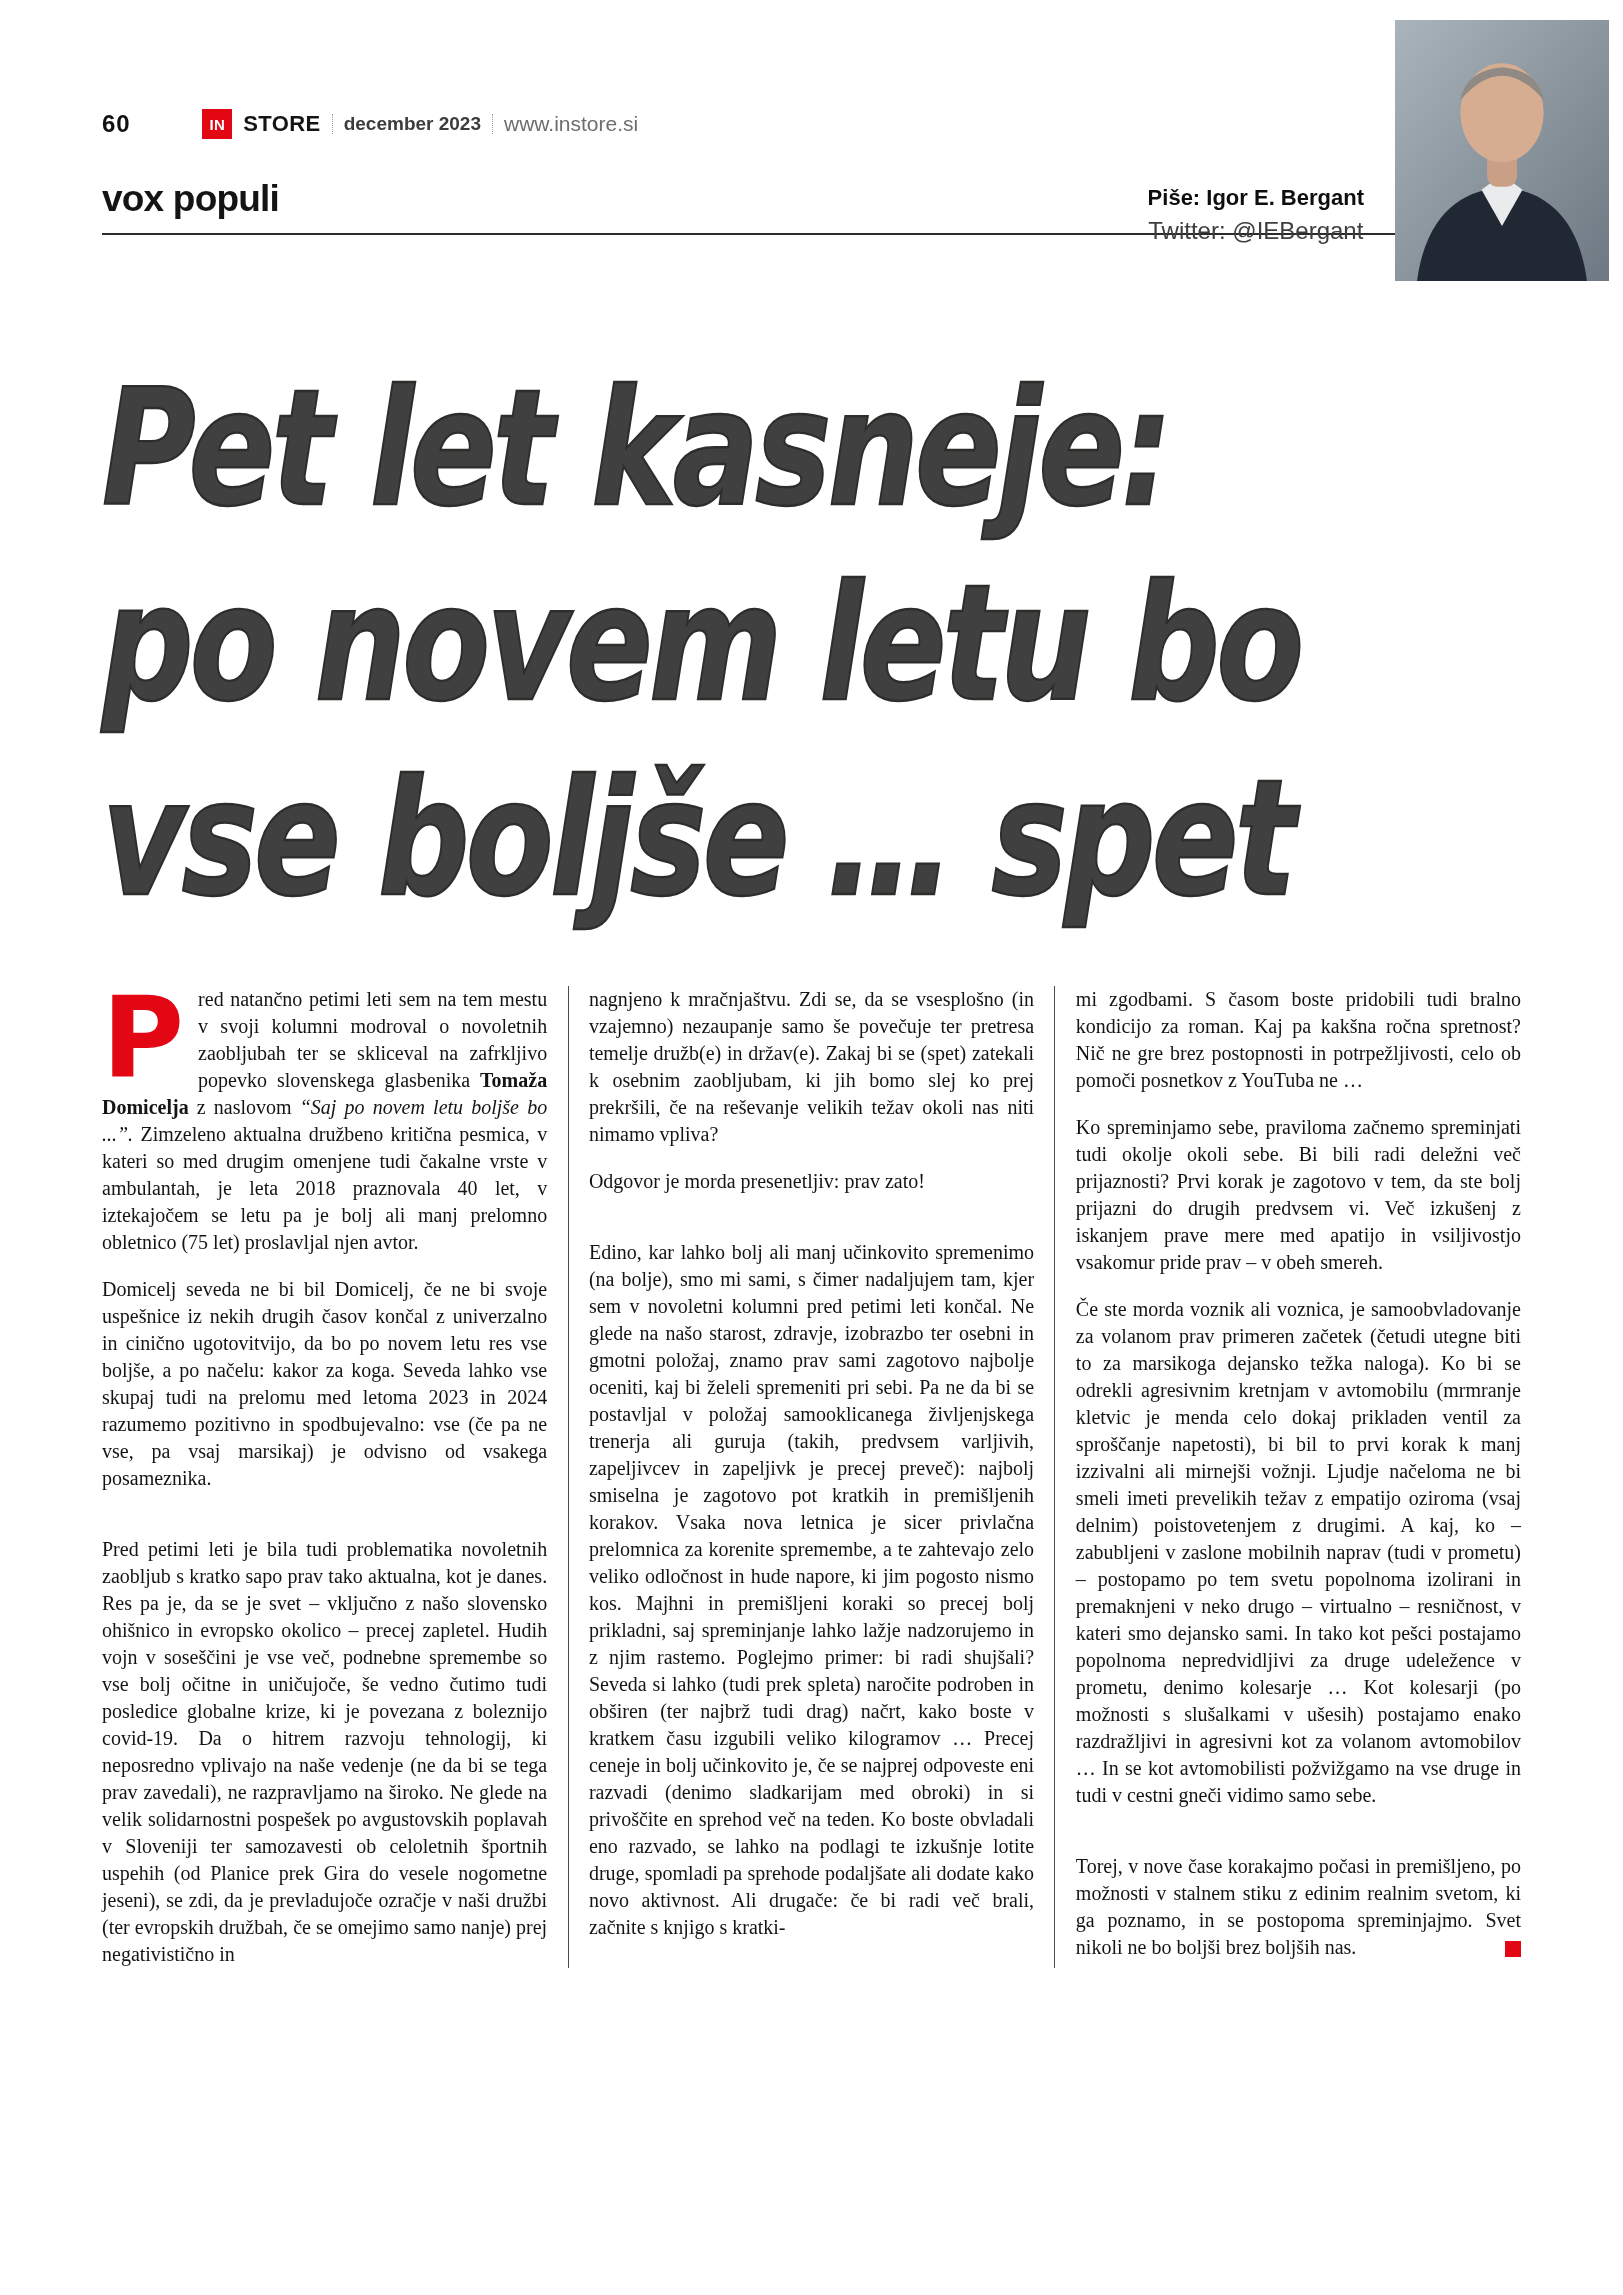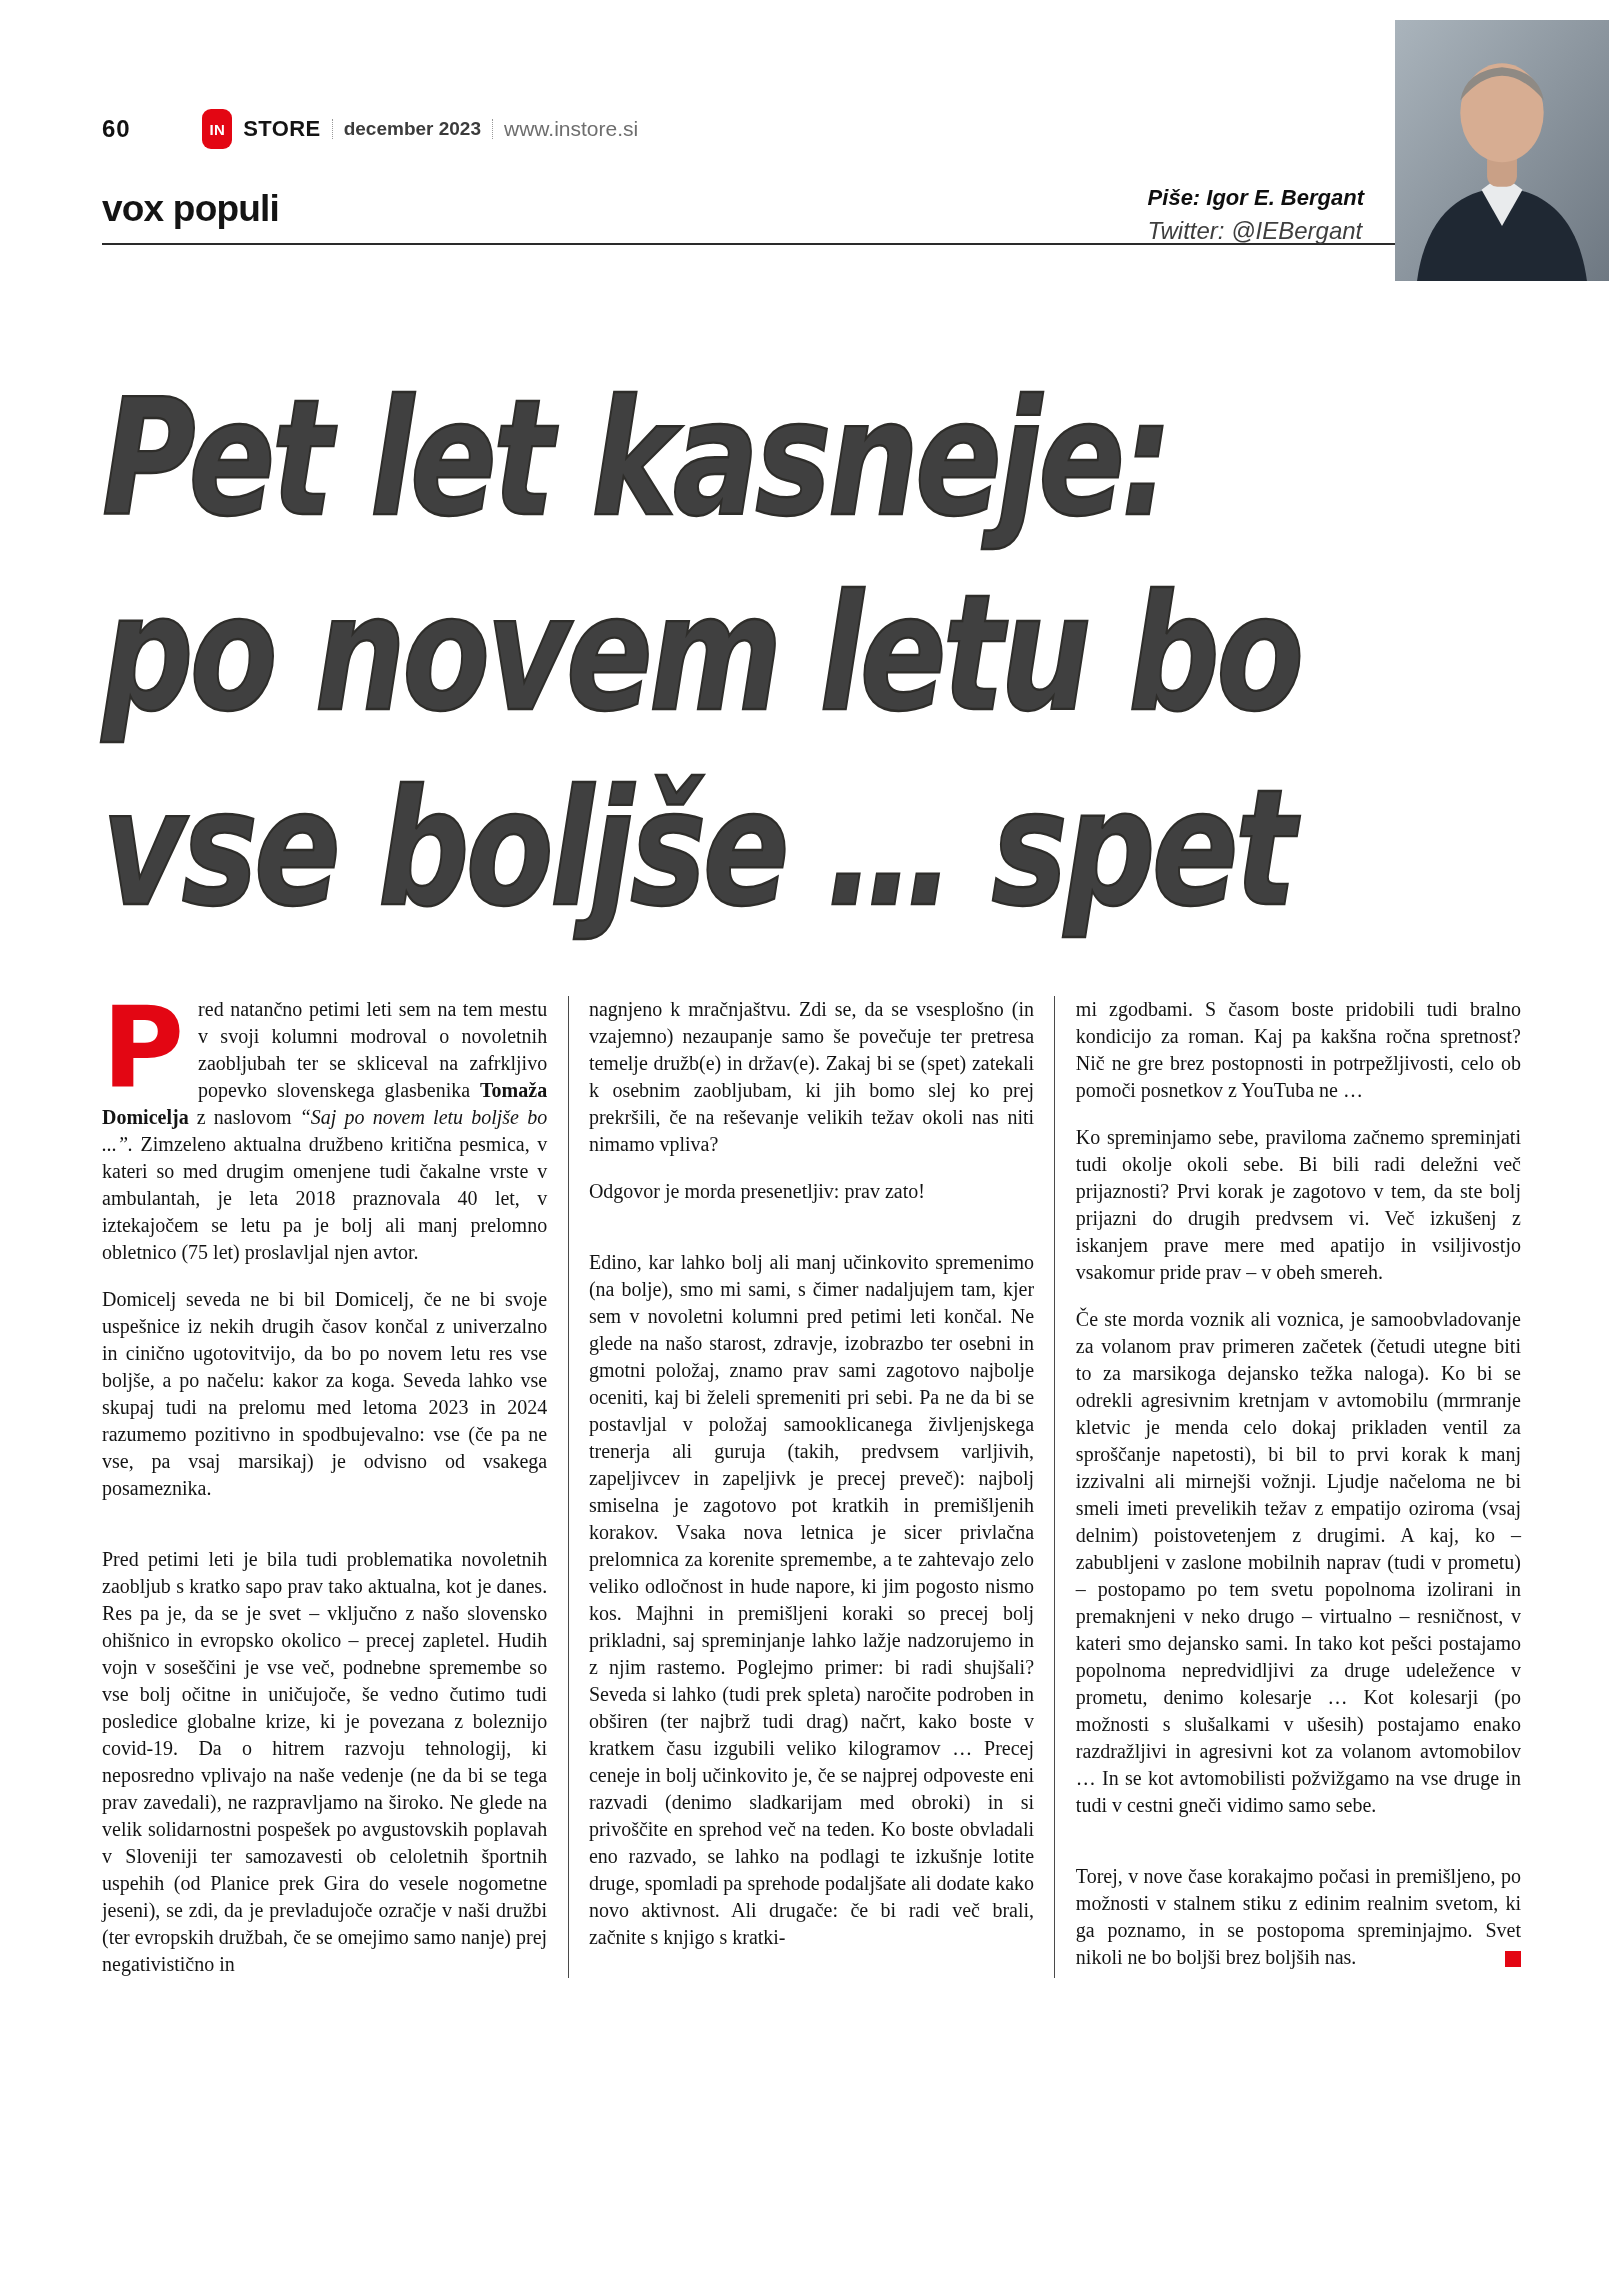--- a/index.html
+++ b/index.html
@@ -15,32 +15,32 @@
 
   
   .topbar {
     padding-top: 93px;
     display: flex; align-items: center;
     font-family: "Liberation Sans", sans-serif;
   }
   .page-num { font-size: 24px; font-weight: bold; letter-spacing: 0.8px; }
   .brand { display: flex; align-items: center; margin-left: 72px; gap: 11px; }
   .logo-in {
-    width: 30px; height: 40px; background: #e30613; color: #fff;
+    width: 30px; height: 30px; background: #e30613; color: #fff;
     display: flex; align-items: center; justify-content: center;
-    font-weight: bold; font-size: 15px; letter-spacing: 0.4px; border-radius: 9px;
+    font-weight: bold; font-size: 15px; letter-spacing: 0.4px;
   }
   .logo-store { font-size: 22px; font-weight: bold; letter-spacing: 0.4px; color: #141414; }
   .brand-sep { width: 0; height: 20.4px; border-left: 1.6px dotted #9a9a9a; }
   .brand-issue { font-size: 19px; font-weight: bold; color: #3c3c3c; }
   .brand-site { font-size: 21px; color: #6e6e6e; }
 
   .byline {
-    position: absolute; top: 185px; right: 259px; text-align: left;
-    font-family: "Liberation Sans", sans-serif; z-index: 6; font-style: italic;
+    position: absolute; top: 185px; right: 259px; text-align: center;
+    font-family: "Liberation Sans", sans-serif; z-index: 6;
   }
   .byline-author { font-size: 22px; font-weight: bold; color: #0e0e0e; }
   .byline-twitter { font-size: 24px; color: #3e3e3e; margin-top: 5.5px; }
 
   .photo {
     position: absolute; top: 20.4px; right: 14px;
     width: 214px; height: 261px; overflow: hidden; z-index: 5; background: #8d97a1;
   }
   .photo svg { width: 100%; height: 100%; display: block; }
 

